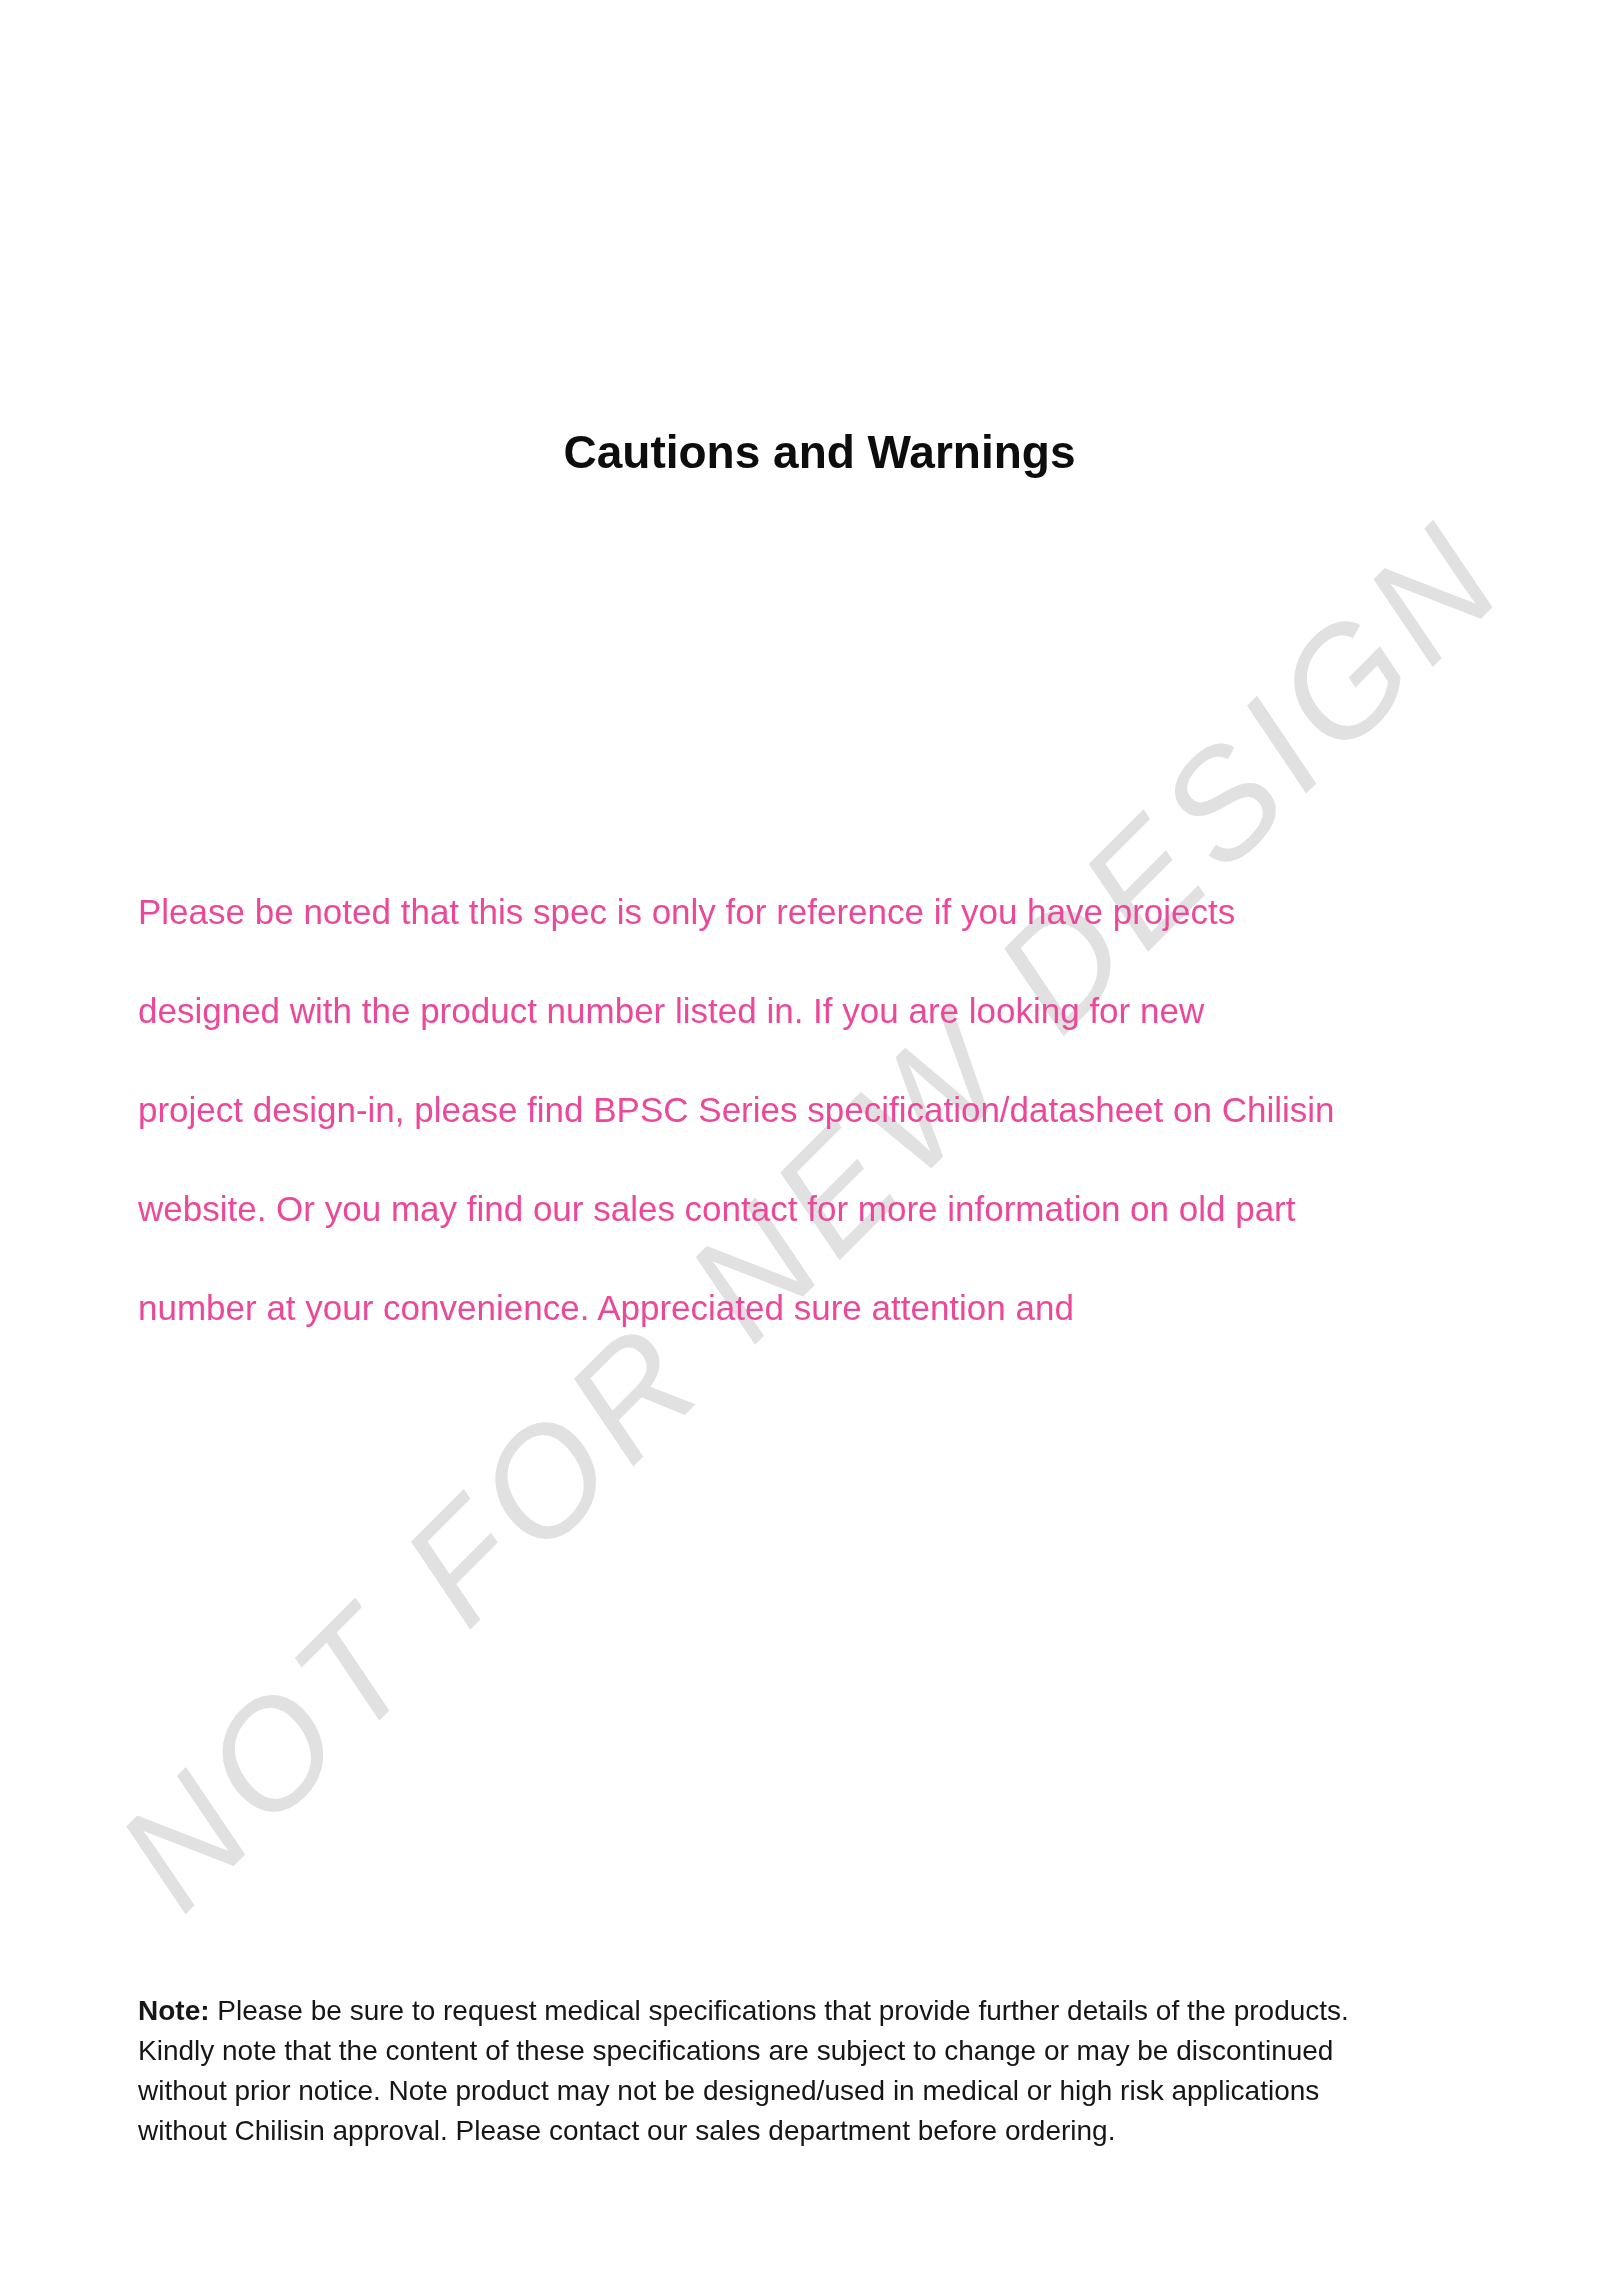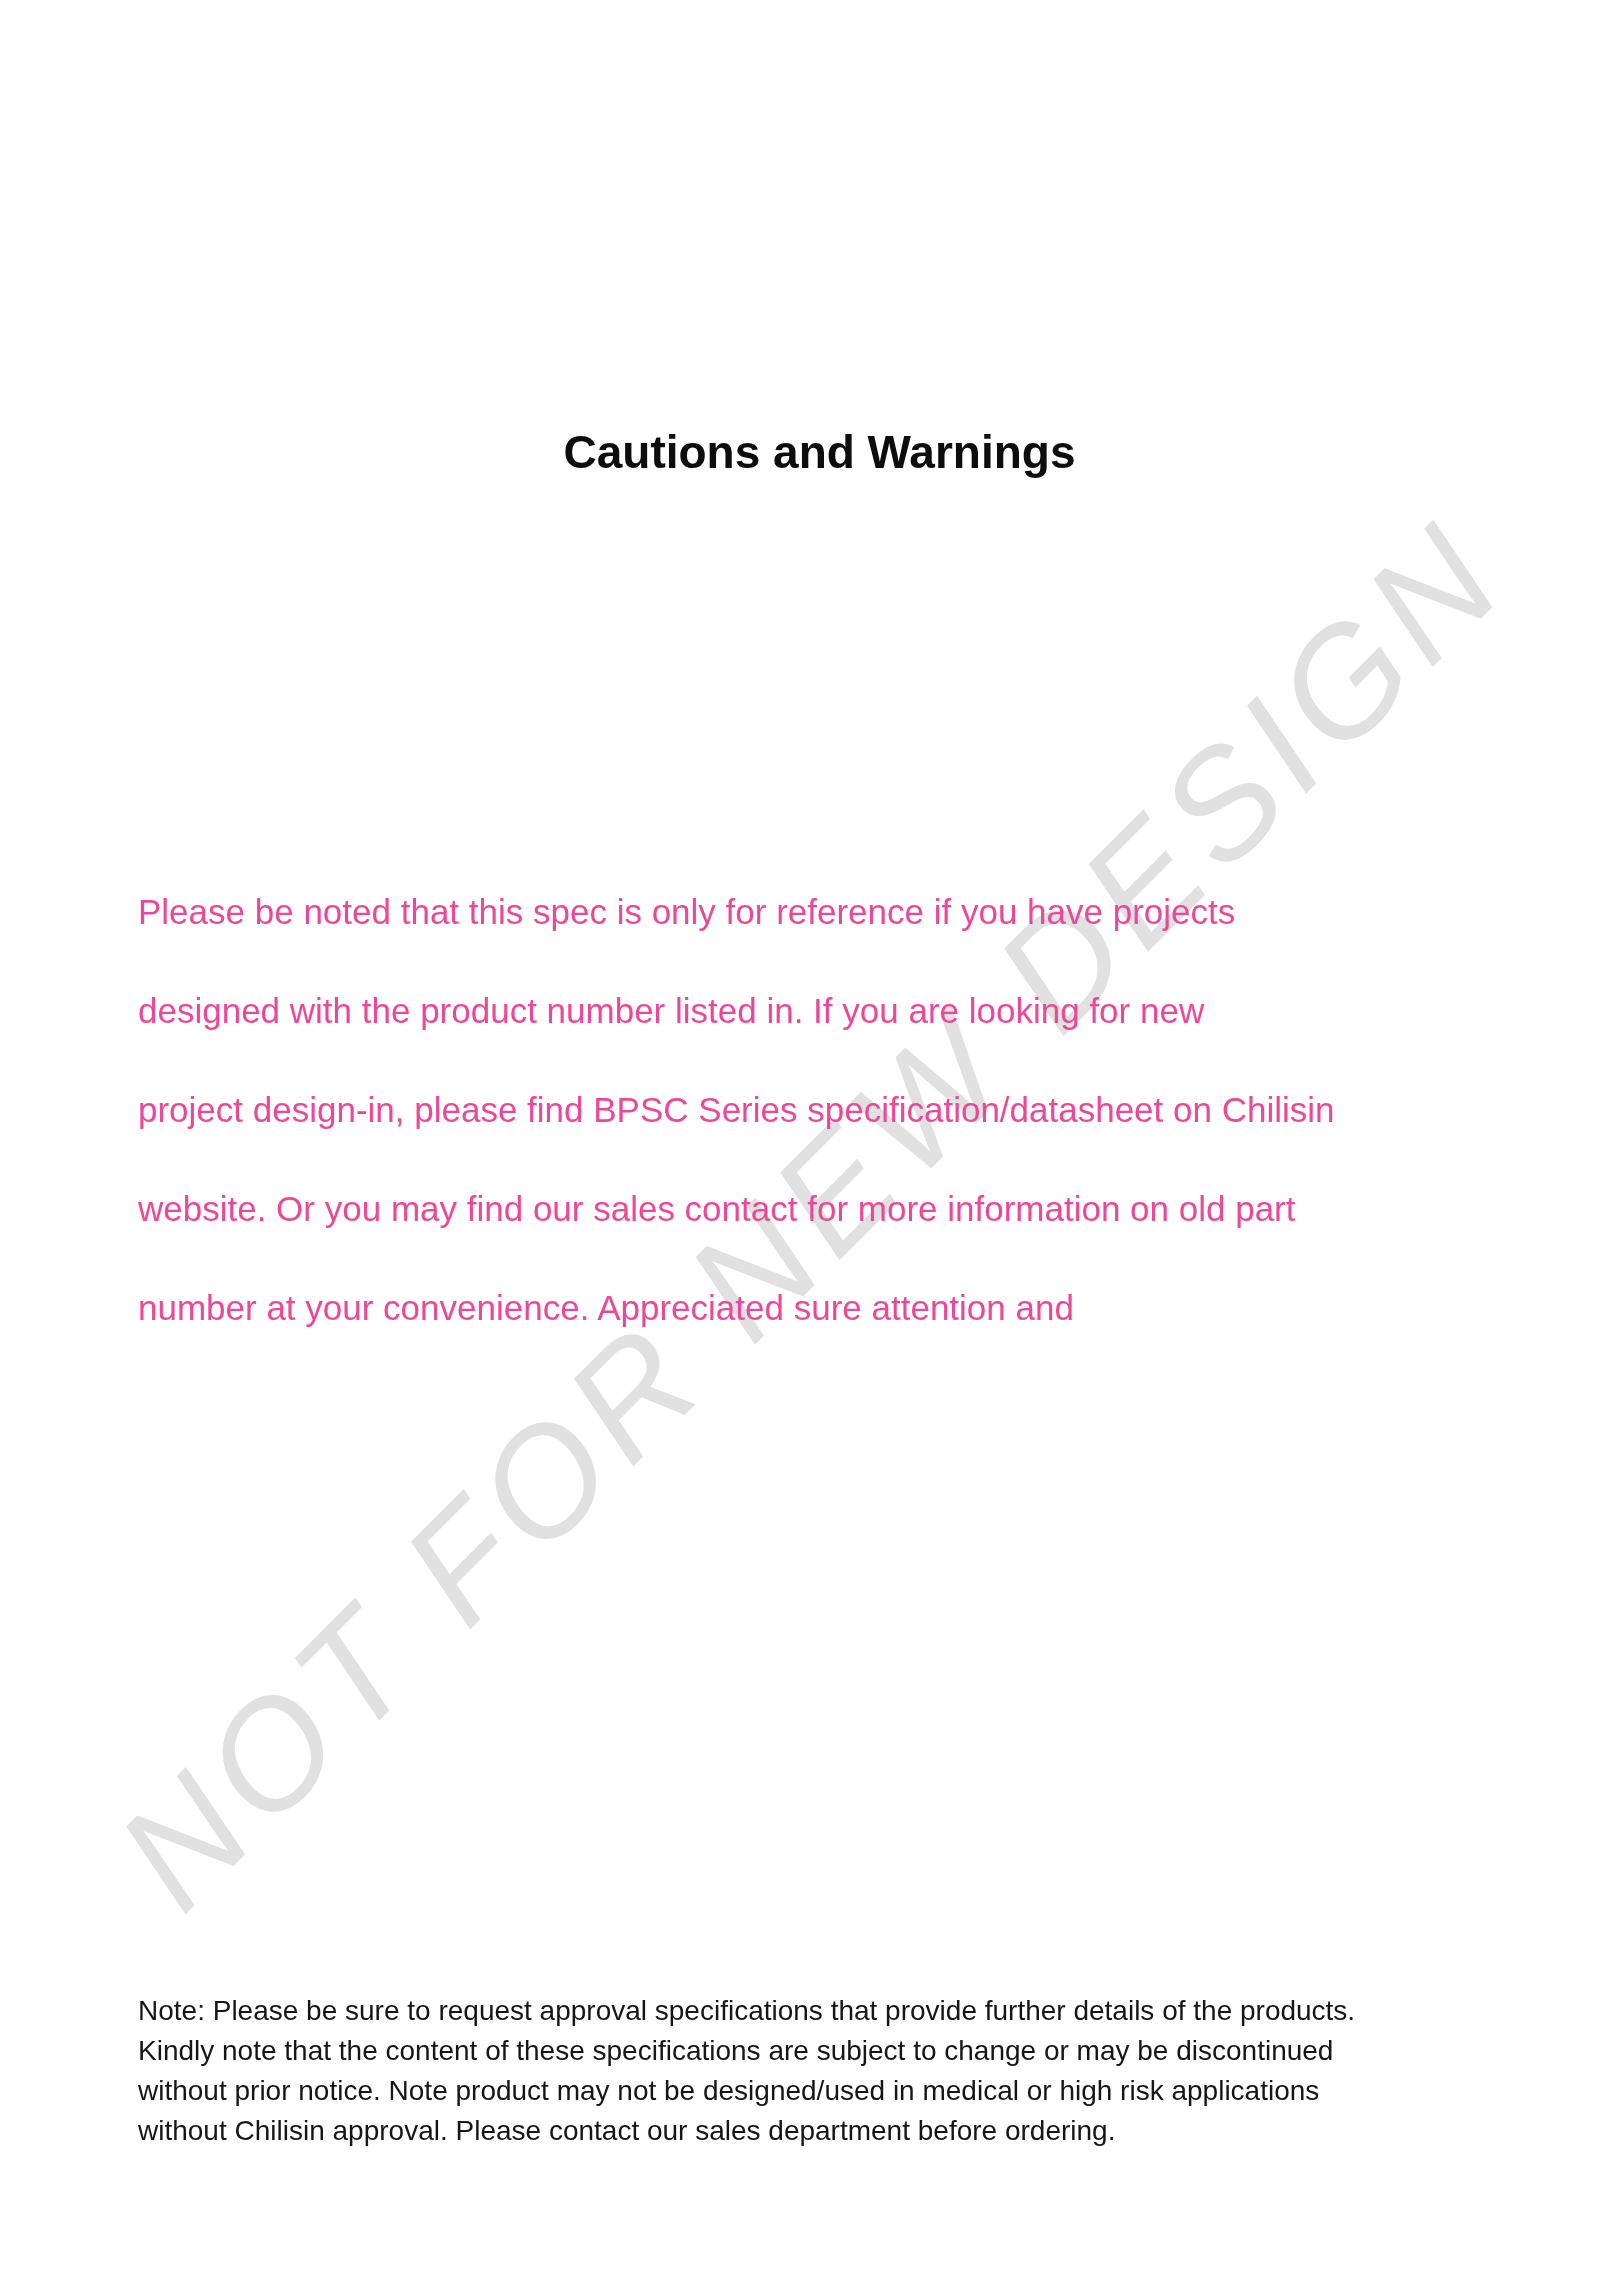--- a/index.html
+++ b/index.html
@@ -64,21 +64,21 @@
     top: 1991px;
     width: 1367px;
   }
   .note-line {
     font-size: 28px;
     line-height: 40px;
     white-space: nowrap;
     color: #161616;
   }
   .note-label {
-    font-weight: normal;
+    font-weight: bold;
     margin-top: 44px;
   }
 </style>
 </head>
 <body>
 
 <div class="page">
 
   <div class="watermark">NOT FOR NEW DESIGN</div>
 
@@ -86,20 +86,20 @@
 
   <div class="body-text">
     <div class="body-line">Please be noted that this spec is only for reference if you have projects</div>
     <div class="body-line">designed with the product number listed in. If you are looking for new</div>
     <div class="body-line">project design-in, please find BPSC Series specification/datasheet on Chilisin</div>
     <div class="body-line">website. Or you may find our sales contact for more information on old part</div>
     <div class="body-line">number at your convenience. Appreciated sure attention and</div>
   </div>
 
   <div class="note-block">
-    <div class="note-line"><span class="note-label">Note:</span><span> Please be sure to request approval specifications that provide further details of the products.</span></div>
+    <div class="note-line"><span class="note-label">Note:</span><span> Please be sure to request medical specifications that provide further details of the products.</span></div>
     <div class="note-line">Kindly note that the content of these specifications are subject to change or may be discontinued</div>
     <div class="note-line">without prior notice. Note product may not be designed/used in medical or high risk applications</div>
     <div class="note-line">without Chilisin approval. Please contact our sales department before ordering.</div>
   </div>
 
 </div>
 
 
 </body></html>

